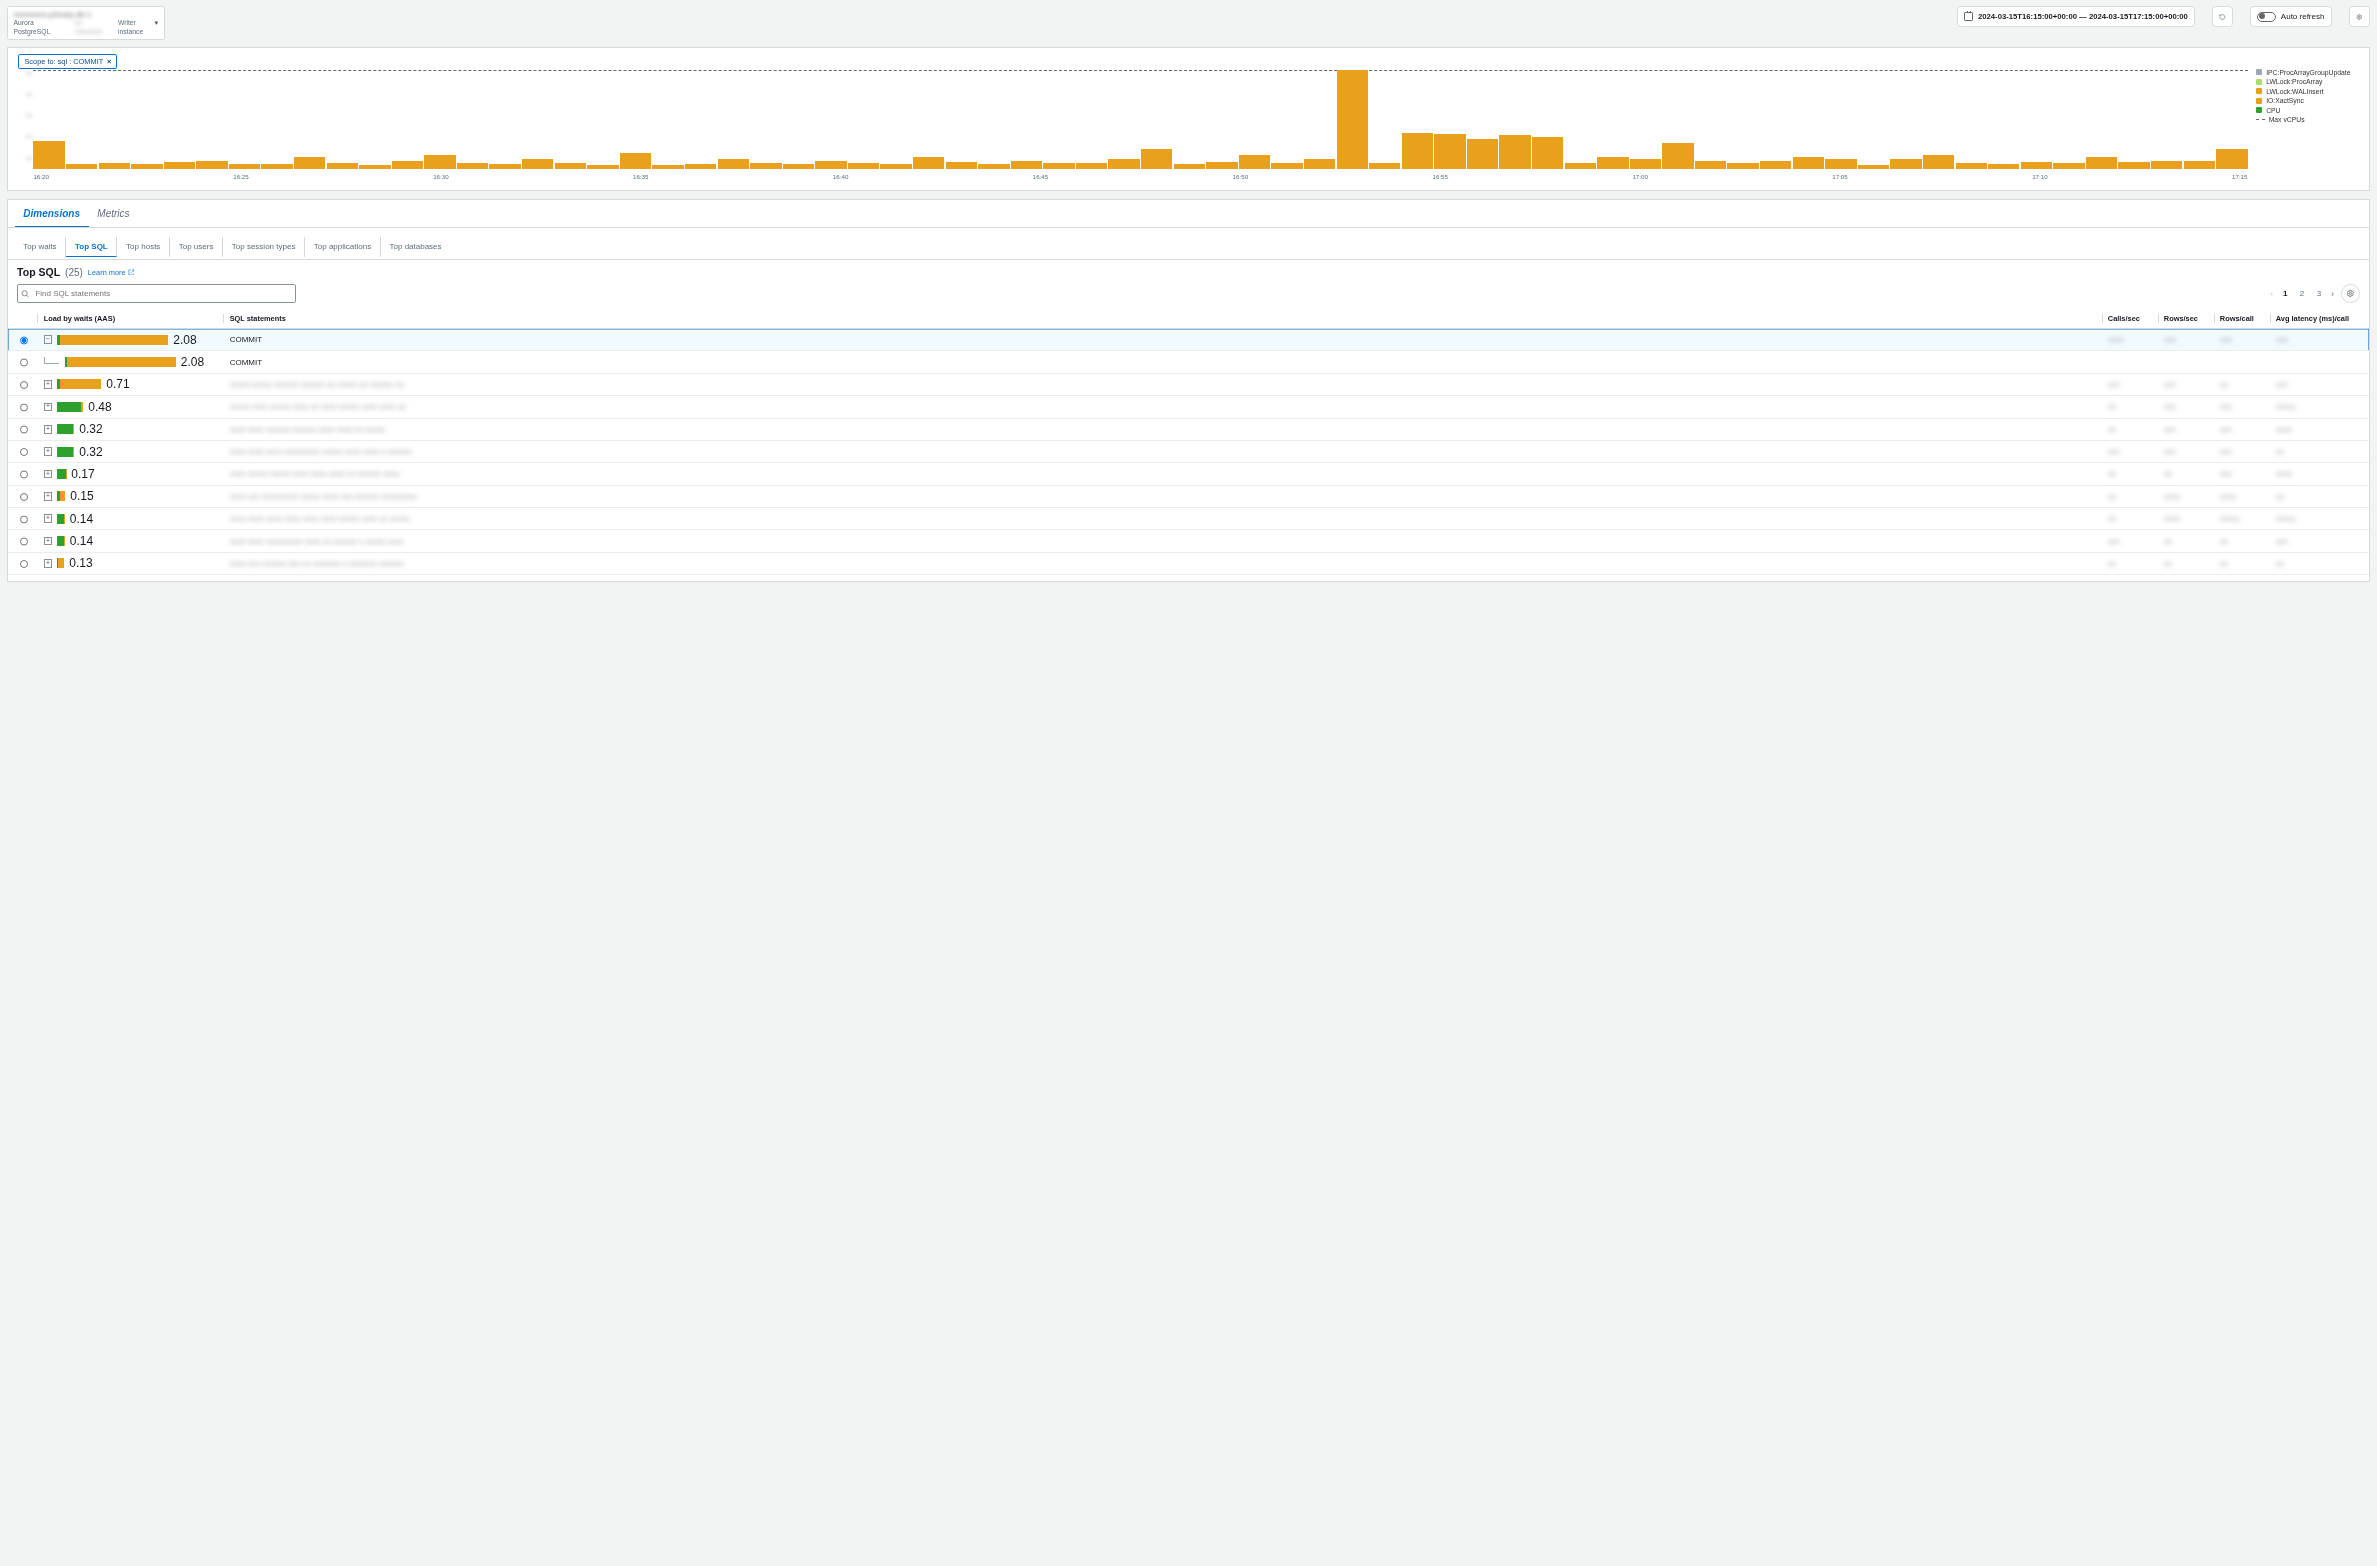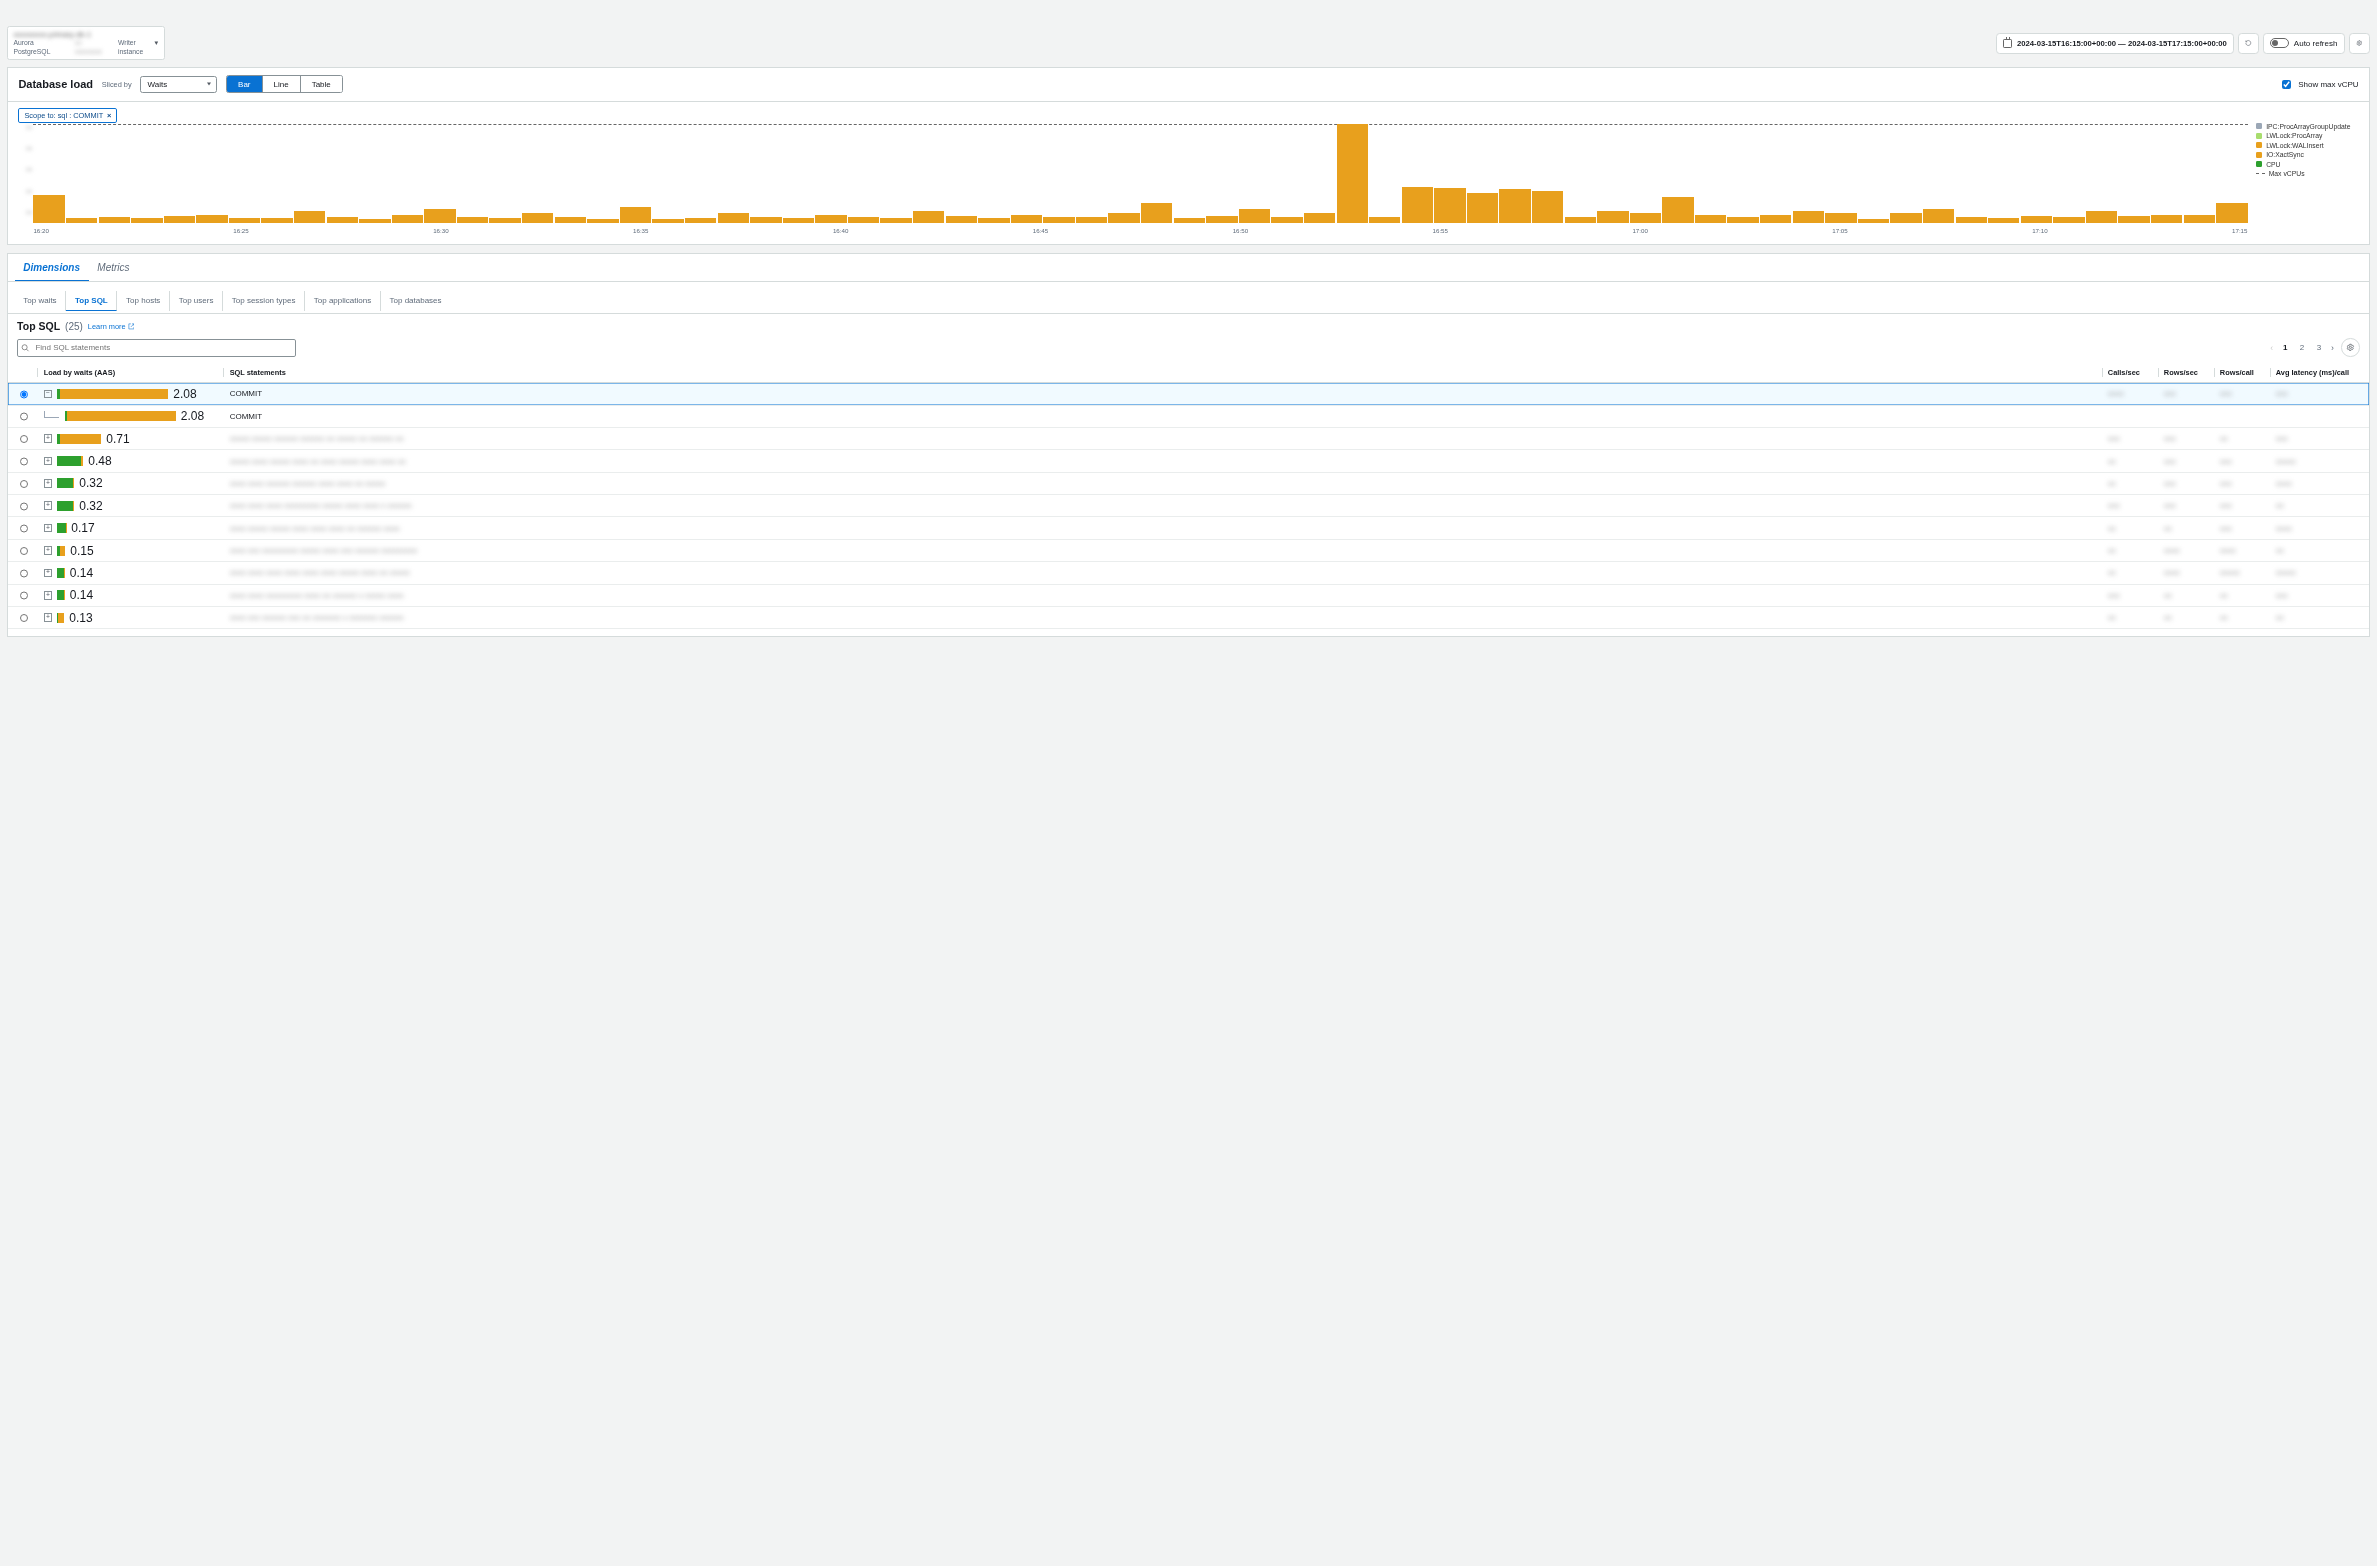--- a/index.html
+++ b/index.html
@@ -15,21 +15,21 @@
     --green:#2da02e;
     --grey:#9ba7b6;
   }
   * { box-sizing:border-box; }
   body {
     margin:0; background:var(--bg);
     font-family:"Amazon Ember","Helvetica Neue",Arial,sans-serif;
     font-size:8px; color:var(--text);
   }
   
-  .topbar { display:flex; align-items:center; padding:6.2px 7.4px; gap:4px;margin-top:20px; }
+  .topbar { display:flex; align-items:flex-start; padding:6.2px 7.4px; gap:17px; }
   .db-selector {
     width:158px; background:#fff; border:0.6px solid var(--border);
     border-radius:2.5px; padding:2.5px 5px; display:flex; align-items:center;
     justify-content:space-between; line-height:1.3;
   }
   .db-selector .line1 { font-size:7.4px; filter:blur(1.9px); color:#666; }
   .db-selector .line2 { font-size:6.8px; color:var(--muted); display:flex; gap:15px; }
   .db-selector .line2 .blur { filter:blur(1.9px); color:#aaa; }
   .spacer { flex:1; }
   .pill { background:#fff; border:0.6px solid var(--border); border-radius:3.7px;
@@ -159,36 +159,20 @@
   </div>
   <div class="pill iconbtn gearbtn">
     <svg viewBox="0 0 24 24">
         <circle cx="12" cy="12" r="3"></circle>
         <path d="M19 12a7 7 0 0 0-.1-1l2-1.6-2-3.4-2.4 1a7 7 0 0 0-1.7-1l-.4-2.6h-4l-.4 2.6a7 7 0 0 0-1.7 1l-2.4-1-2 3.4 2 1.6A7 7 0 0 0 5 12a7 7 0 0 0 .1 1l-2 1.6 2 3.4 2.4-1a7 7 0 0 0 1.7 1l.4 2.6h4l.4-2.6a7 7 0 0 0 1.7-1l2.4 1 2-3.4-2-1.6A7 7 0 0 0 19 12z"></path>
       </svg>
   </div>
 </div>
 
 <div class="panel">
-  <div class="panel-header">
-    <h2>Database load</h2>
-    <span class="lbl">Sliced by</span>
-    <div class="select">
-      <span>Waits</span>
-    </div>
-    <div class="seg">
-      <button class="active">Bar</button>
-      <button>Line</button>
-      <button>Table</button>
-    </div>
-    <label class="chk">
-      <input type="checkbox" checked="" style="">
-      <span>Show max vCPU</span>
-    </label>
-  </div>
   <div class="panel-body">
     <span class="scope-chip">
       <span>Scope to: sql : COMMIT</span>
       <span class="x">×</span>
     </span>
     <div class="chart-wrap">
       <div class="yaxis">
         <span>xx</span>
           <span>xx</span>
           <span>xx</span>

